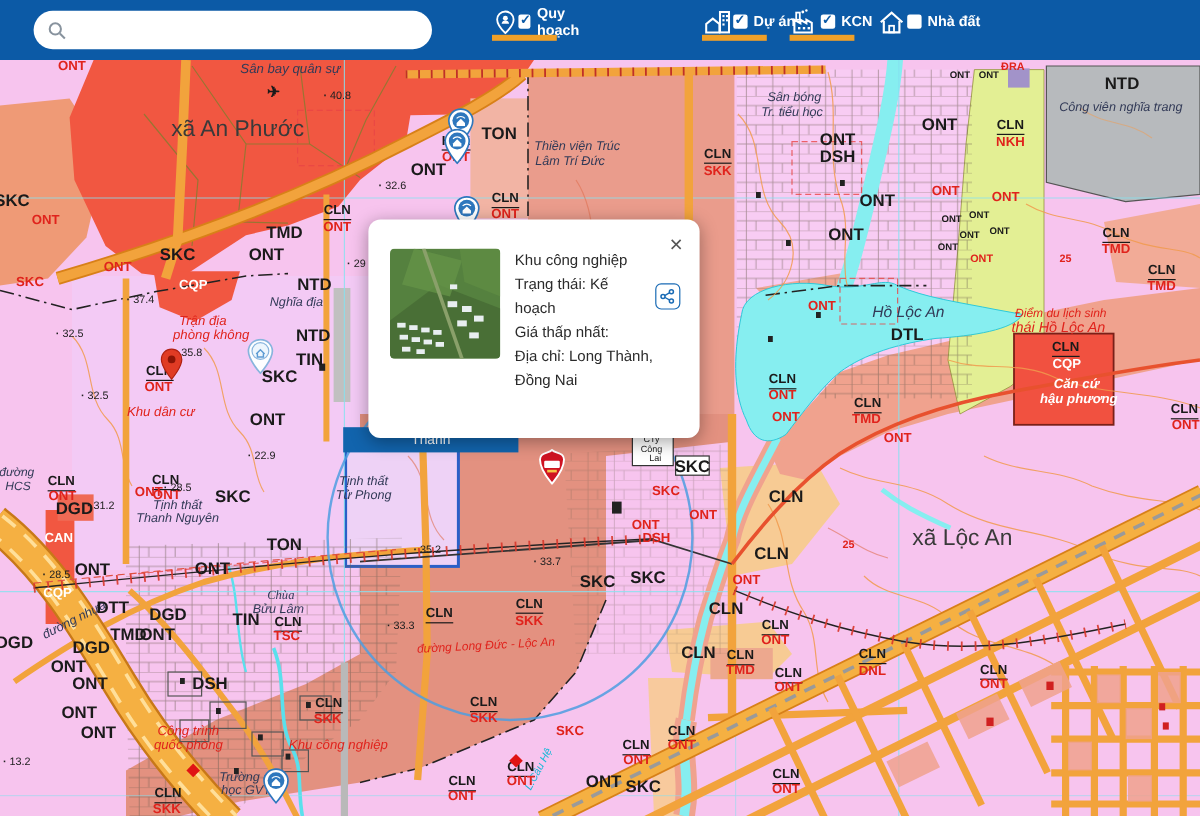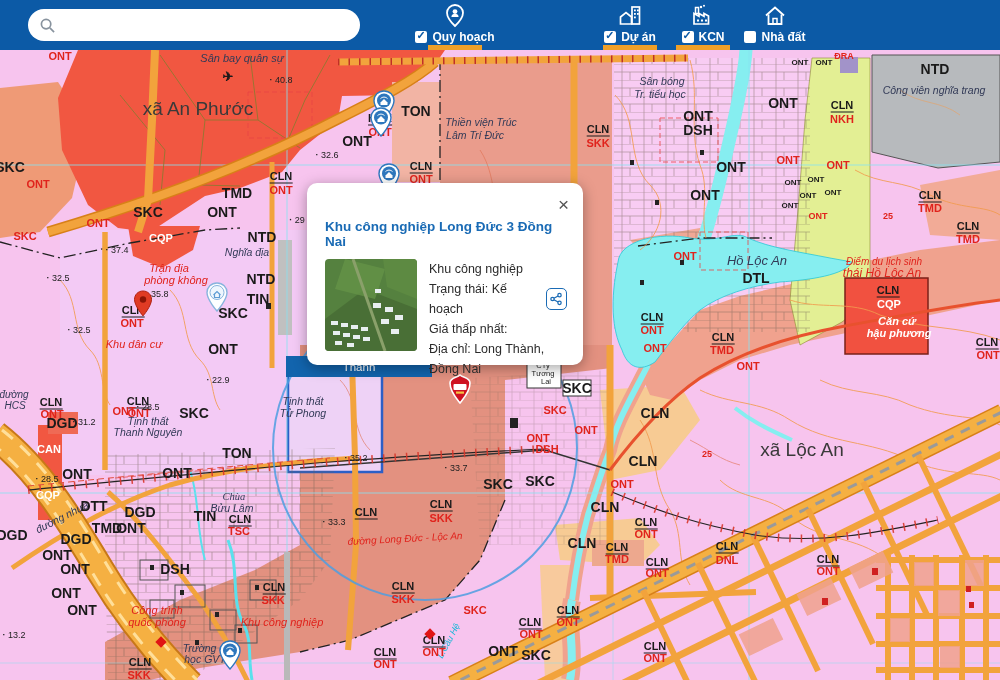--- a/index.html
+++ b/index.html
@@ -6,21 +6,21 @@
   *{box-sizing:border-box;}
   .screen{position:relative;width:1000px;height:680px;overflow:hidden;
     font-family:"Liberation Sans",sans-serif;background:#f7c4ee;}
   
   .topbar{position:absolute;left:0;top:0;width:1000px;height:50px;background:#0c5aa6;z-index:60;}
   .searchbox{position:absolute;left:28px;top:9px;width:332px;height:32px;background:#fff;
     border-radius:16px;display:flex;align-items:center;padding:0 12px;gap:8px;}
   .searchbox input{border:none;outline:none;flex:1;font-size:12.5px;color:#333;
     font-family:"Liberation Sans",sans-serif;background:transparent;}
   .searchbox input::placeholder{color:#6b7b8d;}
-  .nav-item{position:absolute;top:0;height:50px;width:90px;display:flex;flex-direction:column;
+  .nav-item{position:absolute;top:0;height:34px;width:90px;display:flex;flex-direction:row;
     align-items:center;cursor:pointer;}
   .nav-item .ico{height:26px;margin-top:3px;}
   .nav-item .row{display:flex;align-items:center;gap:5px;margin-top:1px;}
   .nav-item .lbl{color:#fff;font-size:12px;font-weight:bold;}
   .cb{width:12px;height:12px;background:#fff;border-radius:2px;position:relative;}
   .nav-item.checked .cb::after{content:"✓";position:absolute;left:1px;top:-2px;color:#0c5aa6;
     font-size:11px;font-weight:bold;}
   .nav-item .bar{position:absolute;bottom:0;width:54px;height:5px;background:#f0a028;display:none;}
   .nav-item.checked .bar{display:block;}
   
@@ -376,21 +376,21 @@
         <span class="lb blk" style="left: 655px; top: 413px;">CLN</span>
         <span class="lb blk" style="left: 643px; top: 461px;">CLN</span>
         <span class="lb red" style="left: 622px; top: 484px;">ONT</span>
         <span class="lb red" style="left: 586px; top: 430px;">ONT</span>
         <span class="lb blk" style="left: 605px; top: 507px;">CLN</span>
         <span class="lb blku" style="left: 646px; top: 523px;">CLN</span>
         <span class="lb red" style="left: 646px; top: 534px;">ONT</span>
         <span class="lb it" style="left: 303px; top: 401px;">Tịnh thất</span>
         <span class="lb it" style="left: 303px; top: 413px;">Tử Phong</span>
         <span class="lb tiny" style="left: 543px; top: 366px;">CTy</span>
-        <span class="lb tiny" style="left: 543px; top: 374px;">Tương</span>
+        <span class="lb tiny" style="left: 543px; top: 374px;">Công</span>
         <span class="lb tiny" style="left: 546px; top: 382px;">Lai</span>
         <span class="lb blk" style="left: 577px; top: 388px;">SKC</span>
         <span class="lb red" style="left: 555px; top: 410px;">SKC</span>
         <span class="lb red" style="left: 538px; top: 438px;">ONT</span>
         <span class="lb red" style="left: 547px; top: 449px;">DSH</span>
         <span class="lb el" style="left: 356px; top: 458px;">35.2</span>
         <span class="lb el" style="left: 456px; top: 468px;">33.7</span>
         <span class="lb blk" style="left: 498px; top: 484px;">SKC</span>
         <span class="lb blk" style="left: 540px; top: 481px;">SKC</span>
         <span class="lb blku" style="left: 366px; top: 513px;">CLN</span>
@@ -545,21 +545,20 @@
         </div>
       </div>
   </div>
 
   <div class="banner">
     <span>Thành</span>
   </div>
 
   <div class="popup">
     <div class="close">×</div>
-    <div class="title">Khu công nghiệp Long Đức 3 Đồng Nai</div>
     <div class="body">
       <div class="thumb">
         <svg width="92" height="92">
           <rect width="92" height="92" fill="#55813f"></rect>
           <path d="M0,60 L40,30 L92,50 L92,92 L0,92Z" fill="#496f36"></path>
           <path d="M20,0 L60,10 L50,40 L10,30Z" fill="#649247" opacity="0.8"></path>
           <path d="M58,0 L92,0 L92,40 L62,28Z" fill="#5d8a42"></path>
           <line x1="28" y1="0" x2="60" y2="92" stroke="#8aa06a" stroke-width="3"></line>
           <g fill="#e8eef0">
             <rect x="6" y="62" width="7" height="4"></rect>

